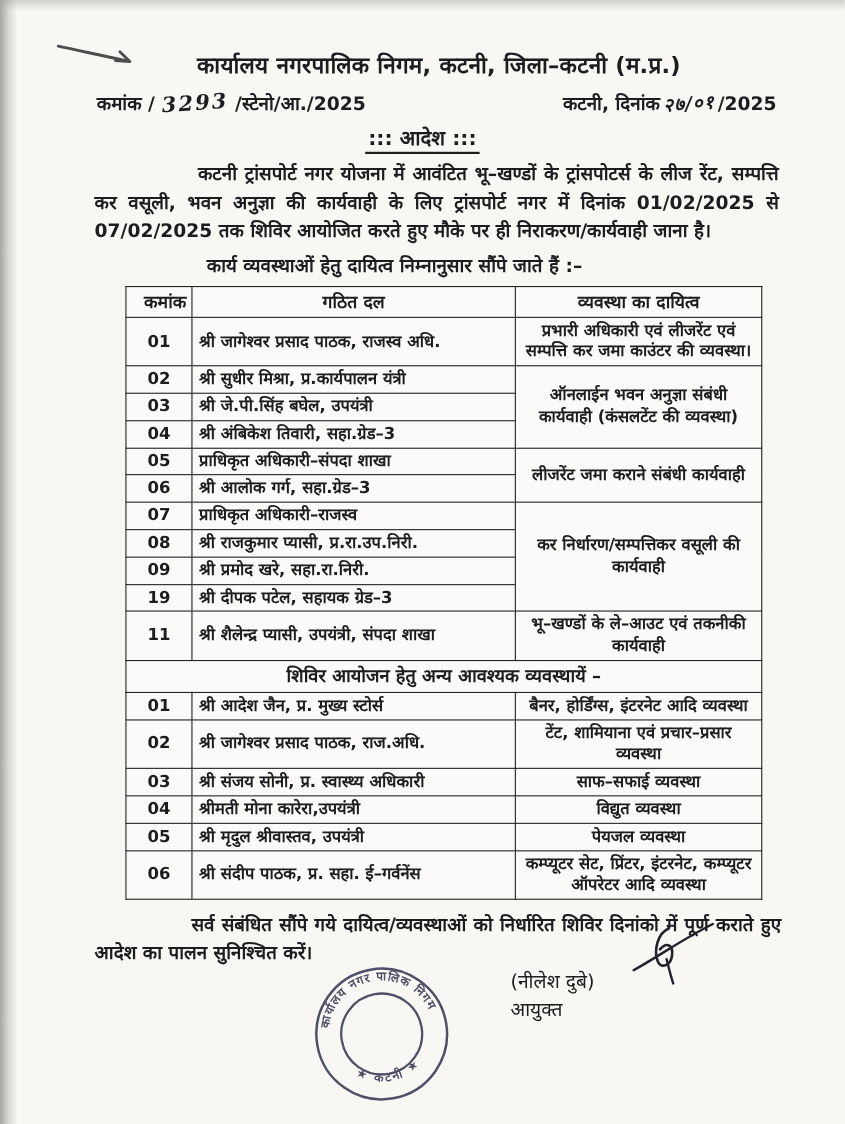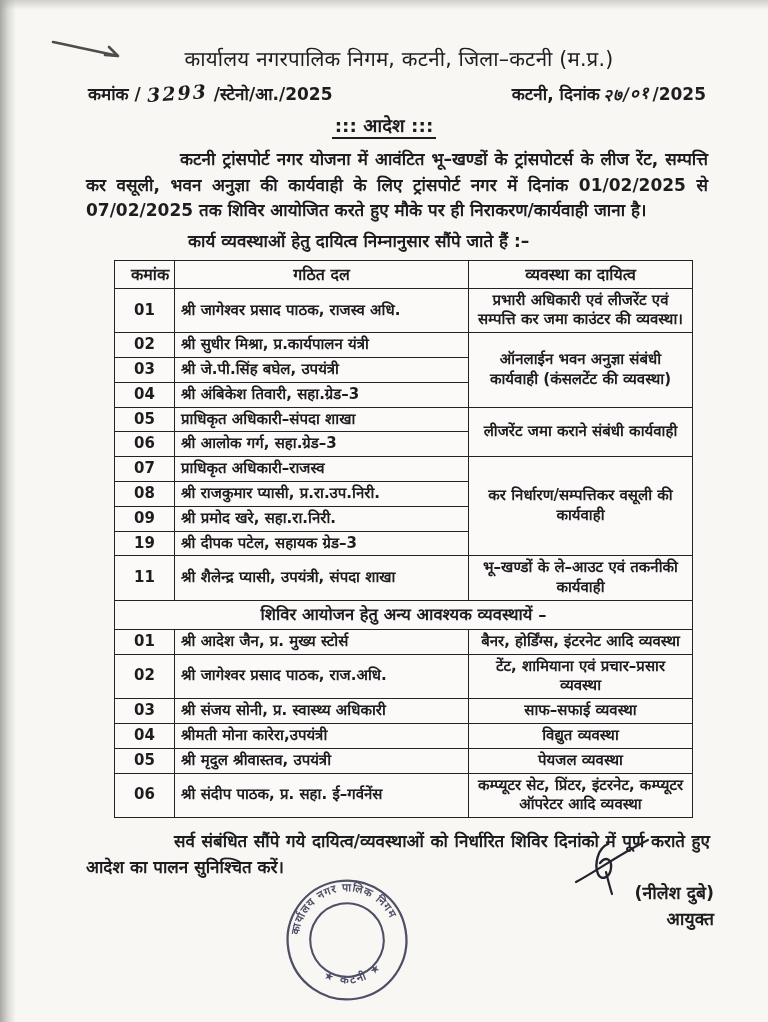--- a/index.html
+++ b/index.html
@@ -15,21 +15,21 @@
     z-index:5;
   }
   .scan-edge-top{
     position:absolute;left:0;top:0;right:0;height:10px;
     background:linear-gradient(180deg,rgba(160,160,156,.45),rgba(255,255,255,0));
     z-index:5;
   }
   .arrow-mark{position:absolute;left:50px;top:36px;z-index:4;}
 
   .office-line{
-    text-align:center;font-size:20.5px;font-weight:400;
+    text-align:center;font-size:20.5px;font-weight:700;
     margin:44px 34px 0 64px;letter-spacing:.2px;
   }
   .ref-line{
     display:flex;justify-content:space-between;align-items:baseline;
     margin:10px 62px 0 88px;font-size:17px;font-weight:700;
   }
   .hw{
     font-family:"DejaVu Serif","Liberation Serif",serif;
     font-style:italic;font-weight:700;display:inline-block;
     transform:rotate(-4deg);padding:0 6px;font-size:19px;letter-spacing:2px;
@@ -61,22 +61,22 @@
   .closing{
     margin:11px 58px 0 86px;font-size:17px;line-height:1.5;
     font-weight:600;text-align:justify;text-indent:88px;
   }
   .sign-area{position:relative;height:150px;margin-top:0;}
   .seal{
     position:absolute;left:280px;top:-6px;width:134px;height:132px;
     opacity:.9;transform:rotate(-10deg);
   }
   .signature-block{
-    position:absolute;right:54px;top:-44px;width:250px;text-align:right;
-    font-weight:700;font-size:17.5px;line-height:1.5;
+    position:absolute;right:54px;top:-44px;width:250px;text-align:left;
+    font-weight:400;font-size:17.5px;line-height:1.5;
   }
   .sig-squiggle{display:block;margin:0 auto -16px 104px;}
   .sig-org{position:relative;font-size:16.5px;}
   .pen-mark{position:absolute;left:2px;top:1px;}
 </style>
 </head>
 <body>
 
 <div class="scan-edge-left"></div>
 <div class="scan-edge-top"></div>

